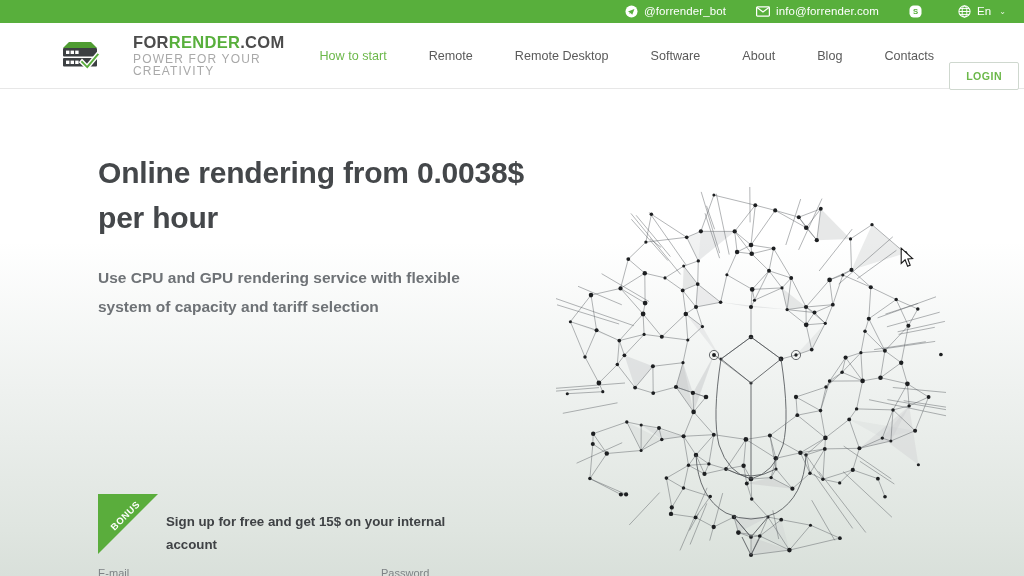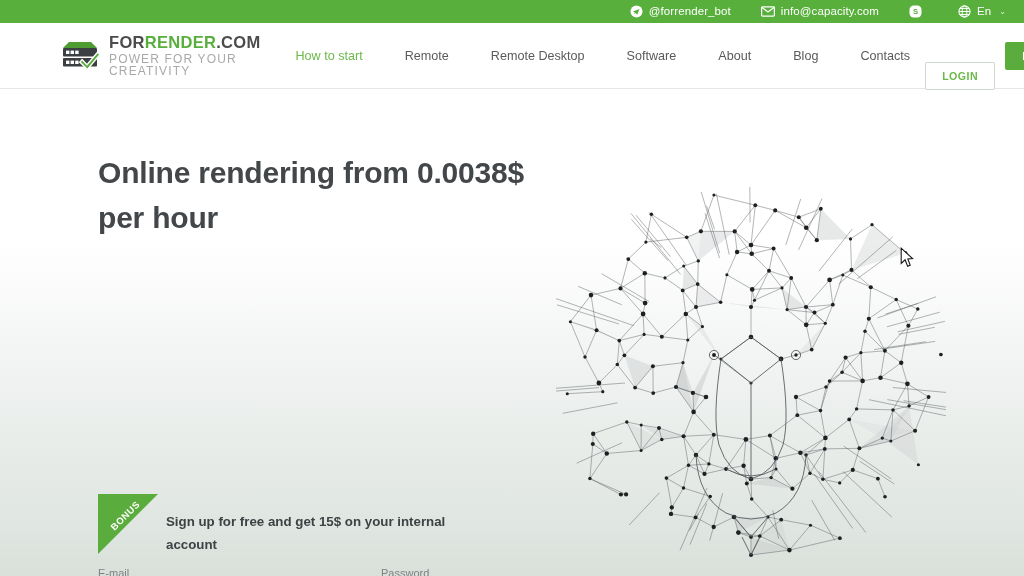--- a/index.html
+++ b/index.html
@@ -45,21 +45,21 @@
     height: 66px;
     background: #ffffff;
     border-bottom: 1px solid #e7e7e7;
     display: flex;
     align-items: center;
     padding: 0 49px 0 60px;
     position: relative;
     z-index: 5;
   }
   .logo { display: flex; align-items: center; gap: 9px; cursor: pointer; }
-  .logo-text { display: flex; flex-direction: column; justify-content: center; gap: 2px; }
+  .logo-text { display: flex; flex-direction: column; justify-content: center; gap: 2px; margin-left: 24px; }
   .logo-title {
     font-size: 16.5px;
     font-weight: bold;
     letter-spacing: .3px;
     line-height: 1;
   }
   .logo-title .for { color: #4c4c4c; }
   .logo-title .render { color: #58af3c; }
   .logo-title .dotcom { color: #4c4c4c; }
   .logo-sub {
@@ -220,21 +220,21 @@
     <span class="txt">@forrender_bot</span>
   </div>
 
   <div class="tb-item">
     <span class="tb-ico">
       <svg width="14" height="11" viewBox="0 0 16 12">
           <rect x=".7" y=".7" width="14.6" height="10.6" rx="1" fill="none" stroke="#fff" stroke-width="1.4"></rect>
           <path d="M1.2 1.4L8 6.6l6.8-5.2" fill="none" stroke="#fff" stroke-width="1.4"></path>
         </svg>
     </span>
-    <span class="txt">info@capacity.com</span>
+    <span class="txt">info@forrender.com</span>
   </div>
 
   <div class="tb-item">
     <span class="tb-ico">
       <svg width="13" height="13" viewBox="0 0 16 16">
           <rect x=".6" y=".6" width="14.8" height="14.8" rx="5.2" fill="#fff"></rect>
           <text x="8" y="11.6" font-family="Liberation Sans, sans-serif" font-size="9.5" font-weight="bold" fill="#58af3c" text-anchor="middle">S</text>
         </svg>
     </span>
     <span class="txt"></span>
@@ -289,20 +289,21 @@
   <div class="hdr-btns">
     <button class="btn-login">LOGIN</button>
     <button class="btn-reg">REGISTRATION</button>
   </div>
 </div>
 
 <div class="hero">
 
   <div class="hero-copy">
     <h1 class="headline">Online rendering from 0.0038$ per hour</h1>
+    <div class="subcopy">Use CPU and GPU rendering service with flexible system of capacity and tariff selection</div>
   </div>
 
   <div class="lion">
     <svg viewBox="0 0 390 382" aria-hidden="true">
       <g id="polys" fill="#c9cbcc" fill-opacity=".45">
           <polygon points="96.9,179.3 79.1,200.6 68.4,168.3" fill-opacity="0.44"></polygon>
           <polygon points="146.4,139.6 140.0,120.0 140.0,120.0" fill-opacity="0.47"></polygon>
           <polygon points="195.0,368.0 233.4,363.1 195.0,350.0" fill-opacity="0.47"></polygon>
           <polygon points="231.1,122.6 250.0,120.0 226.0,100.9" fill-opacity="0.43"></polygon>
           <polygon points="225.2,332.7 203.8,349.0 233.4,363.1" fill-opacity="0.25"></polygon>

